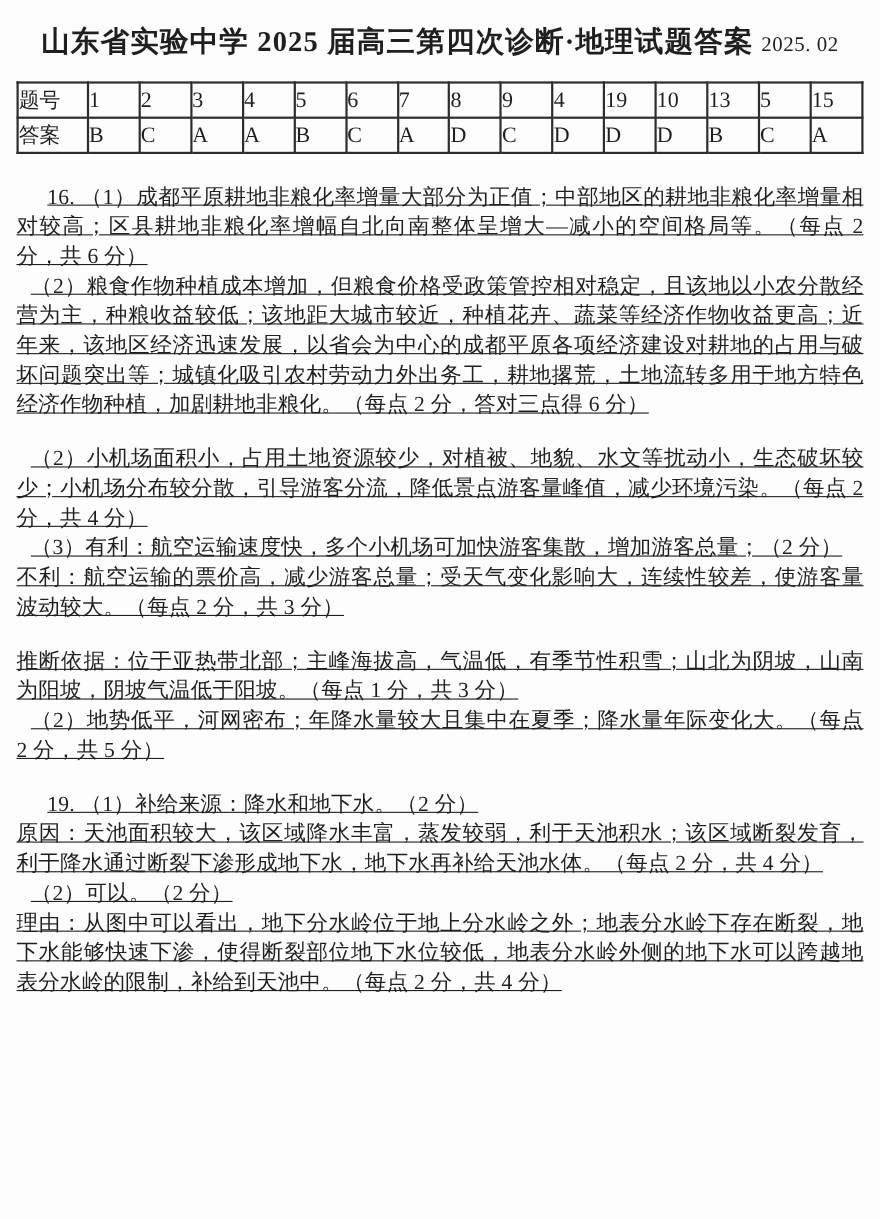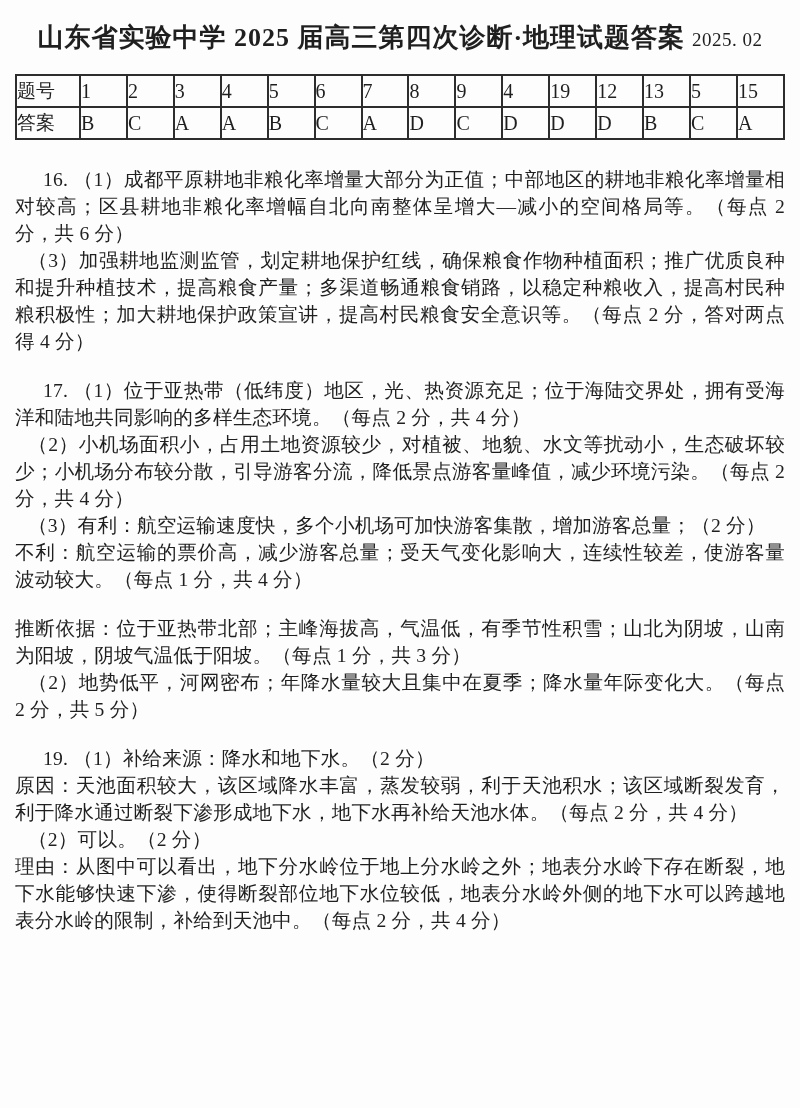--- a/index.html
+++ b/index.html
@@ -46,21 +46,21 @@
   table.answers td.hd { font-size: 19px; }
   table.answers col.hdcol { width: 64px; }
 
   .content {
     margin-top: 26px;
     font-size: 19.6px;
     line-height: 27px;
     text-align: justify;
     letter-spacing: 0.2px;
   }
-  .section { margin-bottom: 22px; }
+  .section { margin-bottom: 22px; text-decoration: underline; }
   .section:last-child { margin-bottom: 0; }
   p.num  { text-indent: 28px; }
   p.sub  { text-indent: 13px; }
   p.none { text-indent: 0; }
 </style>
 </head>
 <body>
 
 <div class="page">
 
@@ -92,21 +92,21 @@
           <td>2</td>
           <td>3</td>
           <td>4</td>
           <td>5</td>
           <td>6</td>
           <td>7</td>
           <td>8</td>
           <td>9</td>
           <td>4</td>
           <td>19</td>
-          <td>12</td>
+          <td>10</td>
           <td>13</td>
           <td>5</td>
           <td>15</td>
         </tr>
       <tr>
         <td class="hd">答案</td>
       <td>B</td>
           <td>C</td>
           <td>A</td>
           <td>A</td>
@@ -121,27 +121,26 @@
           <td>B</td>
           <td>C</td>
           <td>A</td>
         </tr>
     </tbody>
   </table>
 
   <div class="content">
       <div class="section">
         <p class="num">16. （1）成都平原耕地非粮化率增量大部分为正值；中部地区的耕地非粮化率增量相对较高；区县耕地非粮化率增幅自北向南整体呈增大—减小的空间格局等。（每点 2 分，共 6 分）</p>
-        <p class="sub">（3）加强耕地监测监管，划定耕地保护红线，确保粮食作物种植面积；推广优质良种和提升种植技术，提高粮食产量；多渠道畅通粮食销路，以稳定种粮收入，提高村民种粮积极性；加大耕地保护政策宣讲，提高村民粮食安全意识等。（每点 2 分，答对两点得 4 分）</p>
+        <p class="sub">（2）粮食作物种植成本增加，但粮食价格受政策管控相对稳定，且该地以小农分散经营为主，种粮收益较低；该地距大城市较近，种植花卉、蔬菜等经济作物收益更高；近年来，该地区经济迅速发展，以省会为中心的成都平原各项经济建设对耕地的占用与破坏问题突出等；城镇化吸引农村劳动力外出务工，耕地撂荒，土地流转多用于地方特色经济作物种植，加剧耕地非粮化。（每点 2 分，答对三点得 6 分）</p>
       </div>
       <div class="section">
-        <p class="num">17. （1）位于亚热带（低纬度）地区，光、热资源充足；位于海陆交界处，拥有受海洋和陆地共同影响的多样生态环境。（每点 2 分，共 4 分）</p>
         <p class="sub">（2）小机场面积小，占用土地资源较少，对植被、地貌、水文等扰动小，生态破坏较少；小机场分布较分散，引导游客分流，降低景点游客量峰值，减少环境污染。（每点 2 分，共 4 分）</p>
         <p class="sub">（3）有利：航空运输速度快，多个小机场可加快游客集散，增加游客总量；（2 分）</p>
-        <p class="none">不利：航空运输的票价高，减少游客总量；受天气变化影响大，连续性较差，使游客量波动较大。（每点 1 分，共 4 分）</p>
+        <p class="none">不利：航空运输的票价高，减少游客总量；受天气变化影响大，连续性较差，使游客量波动较大。（每点 2 分，共 3 分）</p>
       </div>
       <div class="section">
         <p class="none">推断依据：位于亚热带北部；主峰海拔高，气温低，有季节性积雪；山北为阴坡，山南为阳坡，阴坡气温低于阳坡。（每点 1 分，共 3 分）</p>
         <p class="sub">（2）地势低平，河网密布；年降水量较大且集中在夏季；降水量年际变化大。（每点 2 分，共 5 分）</p>
       </div>
       <div class="section">
         <p class="num">19. （1）补给来源：降水和地下水。（2 分）</p>
         <p class="none">原因：天池面积较大，该区域降水丰富，蒸发较弱，利于天池积水；该区域断裂发育，利于降水通过断裂下渗形成地下水，地下水再补给天池水体。（每点 2 分，共 4 分）</p>
         <p class="sub">（2）可以。（2 分）</p>
         <p class="none">理由：从图中可以看出，地下分水岭位于地上分水岭之外；地表分水岭下存在断裂，地下水能够快速下渗，使得断裂部位地下水位较低，地表分水岭外侧的地下水可以跨越地表分水岭的限制，补给到天池中。（每点 2 分，共 4 分）</p>

